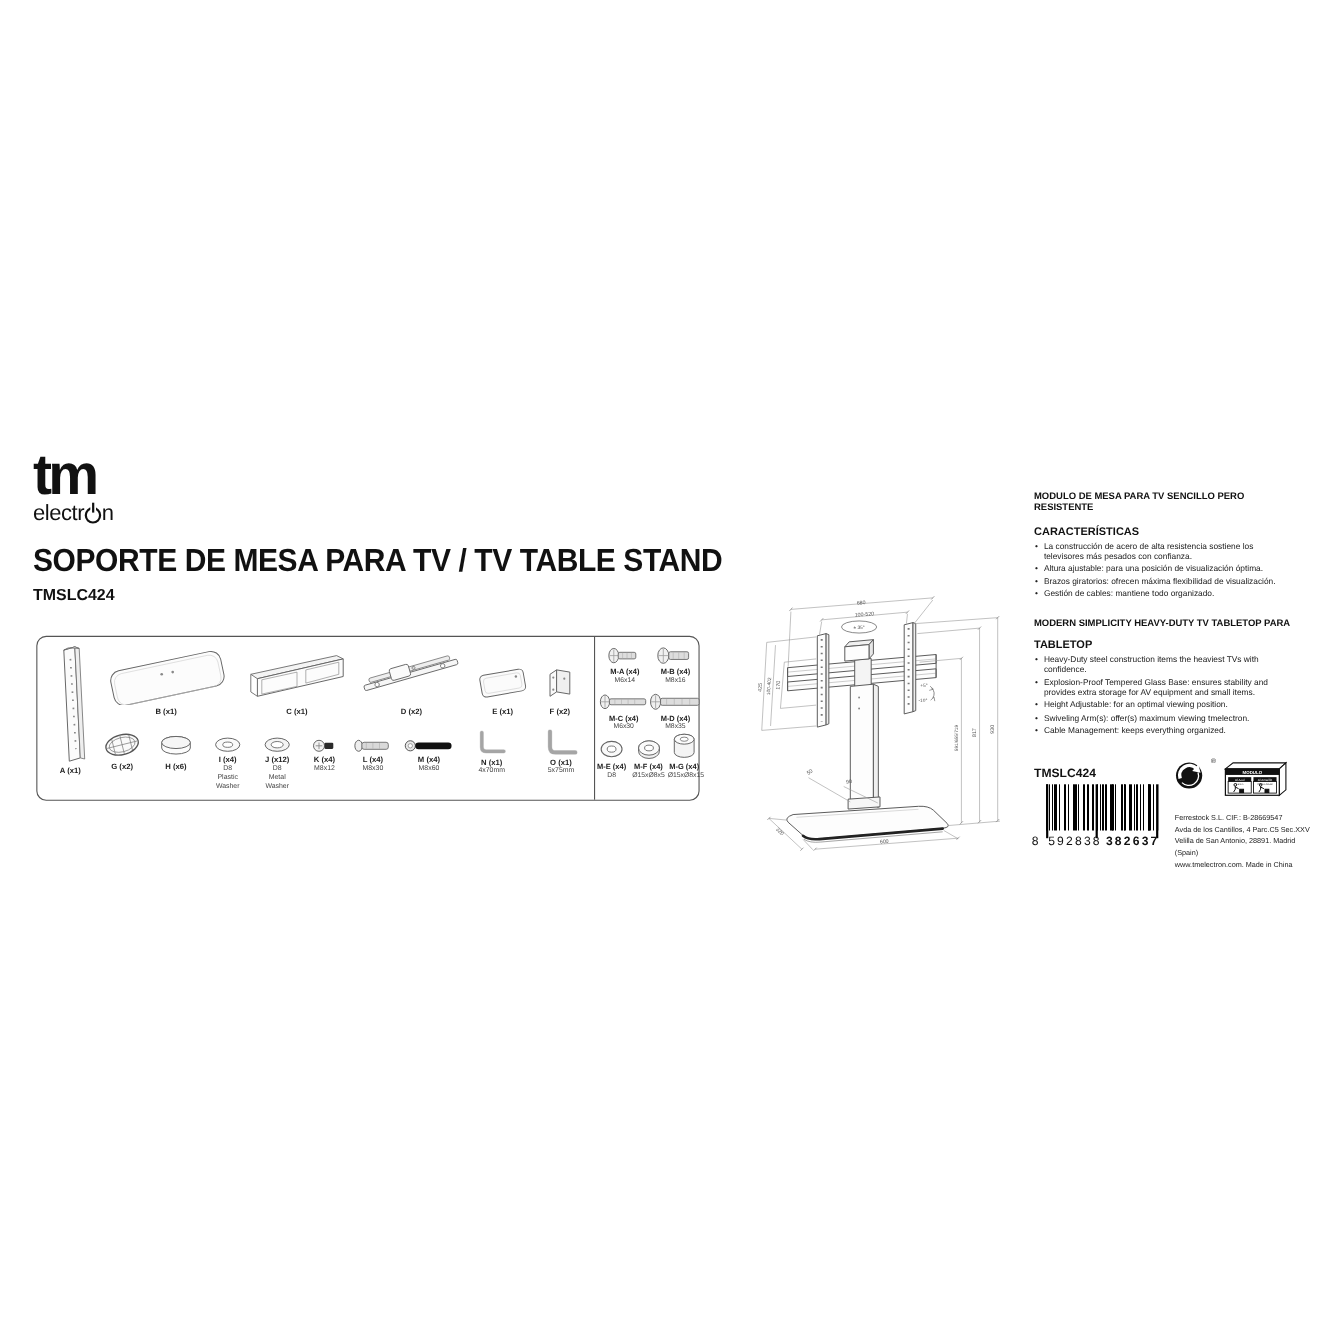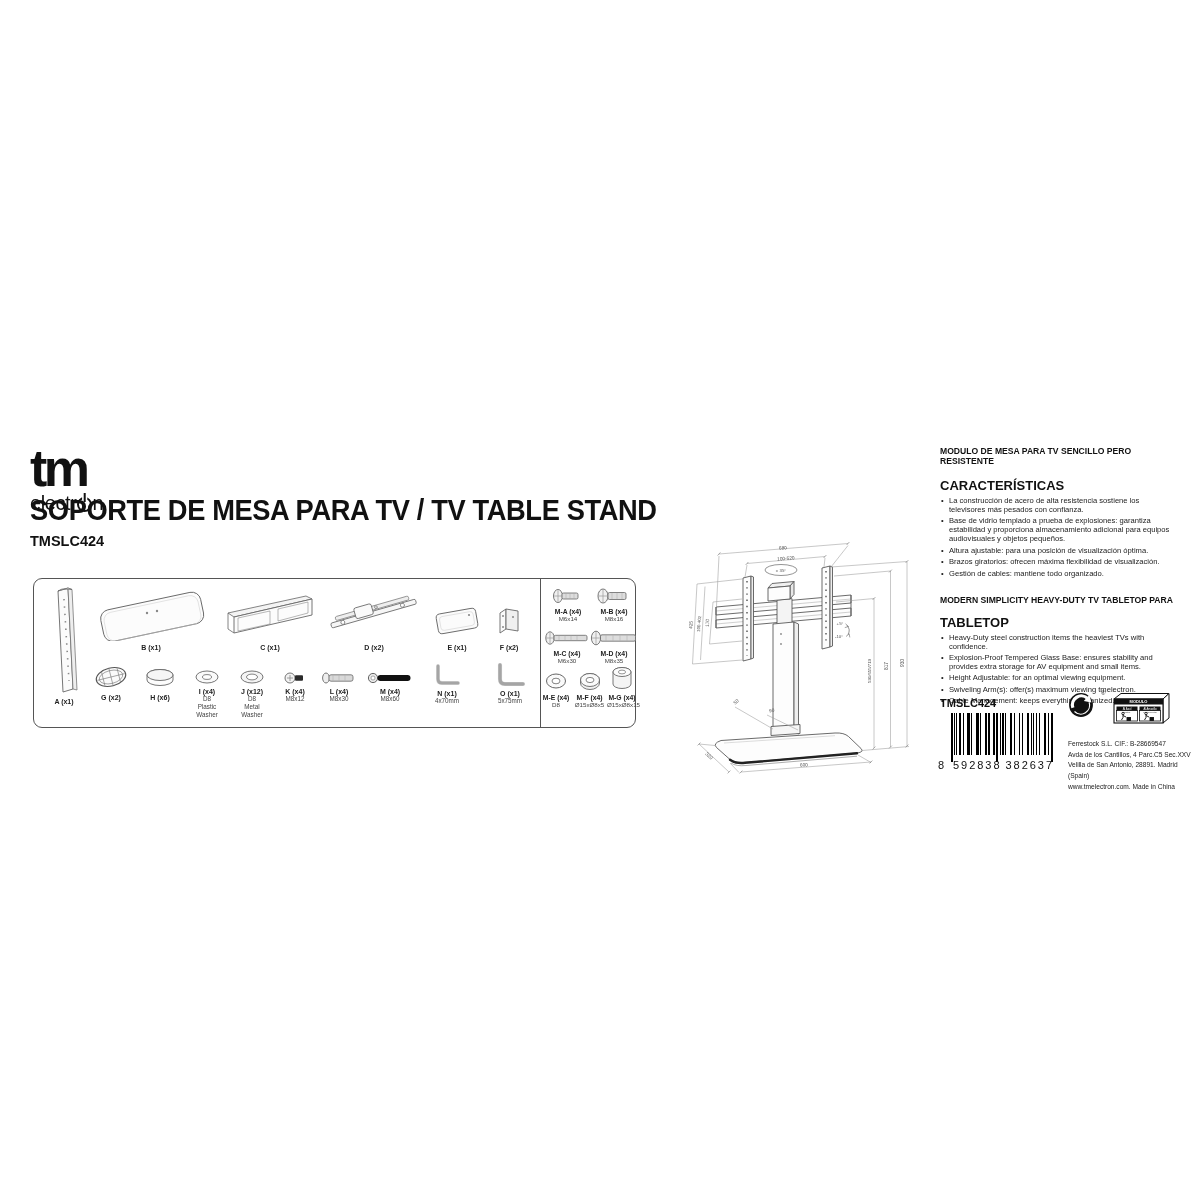--- a/index.html
+++ b/index.html
@@ -1,21 +1,21 @@
 <!DOCTYPE html>
 <html><head>
 <meta charset="utf-8">
 <style>
   html,body{margin:0;padding:0;background:#fff;}
   .canvas{position:relative;width:1200px;height:1200px;background:#fff;overflow:hidden;
           font-family:"Liberation Sans",sans-serif;color:#1a1a1a;}
   .abs{position:absolute;}
 
   
-  #logo{left:30px;top:410px;margin-top:36px;}
+  #logo{left:30px;top:410px;}
   .logo-main{font-size:52px;font-weight:900;letter-spacing:-3.5px;line-height:0.85;color:#111;}
   .logo-sub{font-size:20px;font-weight:500;letter-spacing:-0.4px;color:#111;display:flex;align-items:center;margin-top:2px;}
   .power-o{display:inline-block;width:11px;height:11px;border:2.4px solid #111;border-radius:50%;position:relative;margin:0 0.5px;top:1px;}
   .power-o::before{content:"";position:absolute;left:50%;top:-6px;transform:translateX(-50%);
     width:2.6px;height:9px;background:#111;box-shadow:0 0 0 1.6px #fff;}
 
   
   #title{left:30px;top:494px;font-size:29px;font-weight:800;letter-spacing:-0.4px;white-space:nowrap;
          transform:scaleX(0.94);transform-origin:left top;color:#111;}
   #title .t-en{font-weight:700;}
@@ -27,38 +27,38 @@
   .part .glyph,.hw .glyph{display:flex;justify-content:center;align-items:flex-end;}
   .plabel{font-size:7px;font-weight:700;color:#222;margin-top:3px;white-space:nowrap;}
   .psub{font-size:6.3px;color:#444;line-height:1.3;white-space:nowrap;}
   .hwlabel{font-size:6.8px;font-weight:700;color:#222;margin-top:3px;white-space:nowrap;}
   .hwspec{font-size:6.2px;color:#444;white-space:nowrap;}
   .hw-divider{position:absolute;left:506px;top:0;bottom:0;border-left:1.3px solid #555;}
 
   
   #info{left:940px;top:446px;width:234px;}
   .ihead{font-size:8.6px;font-weight:700;margin:0 0 12px 0;color:#111;}
-  .ftitle{font-size:13px;font-weight:700;margin:0 0 4px 0;color:#111;}
+  .ftitle{font-size:10px;font-weight:700;margin:0 0 4px 0;color:#111;}
   .feat{margin:0 0 16px 0;padding:0;list-style:none;font-size:7.6px;line-height:1.18;color:#222;}
   .feat li{position:relative;padding-left:9px;margin-bottom:2.5px;}
   .feat li::before{content:"\2022";position:absolute;left:1px;}
 
   
   #bottom-model{left:940px;top:697px;font-size:11px;font-weight:700;color:#111;}
   #barcode{left:938px;top:713px;width:118px;height:58px;}
   #barcode .bars{position:absolute;left:13px;right:3px;top:0;height:42px;
     background-image:
       repeating-linear-gradient(90deg,#000 0 1.5px,transparent 1.5px 3px,#000 3px 4px,transparent 4px 7.5px,#000 7.5px 10px,transparent 10px 12px,#000 12px 13px,transparent 13px 17px),
       repeating-linear-gradient(90deg,transparent 0 5px,#000 5px 6.3px,transparent 6.3px 11px);}
   #barcode .guard{position:absolute;top:0;width:2px;height:49px;background:#000;}
   #barcode .g1{left:13px;} #barcode .g2{left:58px;} #barcode .g3{right:3px;}
   #barcode .digits{position:absolute;bottom:0;left:0;right:0;display:flex;font-size:11px;color:#111;}
   #barcode .digits .lead{width:13px;}
   #barcode .digits .grp1{flex:1;text-align:center;letter-spacing:2px;}
-  #barcode .digits .grp2{flex:1;text-align:center;letter-spacing:2px;}
+  #barcode .digits .grp2{flex:1;text-align:center;letter-spacing:2px;font-weight:bold;}
 
   
   #eco{left:1068px;top:692px;display:flex;align-items:flex-start;gap:7px;}
   .reg{font-size:6px;position:relative;top:-2px;color:#111;}
   #address{left:1068px;top:739px;font-size:6.6px;line-height:1.62;color:#222;}
 
   svg text{font-family:"Liberation Sans",sans-serif;}
 </style>
 </head>
 <body>
@@ -485,31 +485,30 @@
       <text x="20" y="234" transform="rotate(43 20 234)">320</text>
       <text x="116" y="243.5" transform="rotate(-4.5 116 243.5)">600</text>
     </g>
   </svg>
 
   <div class="abs" id="info">
     <h4 class="ihead">MODULO DE MESA PARA TV SENCILLO PERO RESISTENTE</h4>
     <h4 class="ftitle">CARACTERÍSTICAS</h4>
     <ul class="feat">
       <li>La construcción de acero de alta resistencia sostiene los televisores más pesados con confianza.</li>
-      <li>Base de vidrio templado a prueba de explosiones: garantiza estabilidad y proporciona almacenamiento adicional para equipos audiovisuales y objetos pequeños.</li>
       <li>Altura ajustable: para una posición de visualización óptima.</li>
       <li>Brazos giratorios: ofrecen máxima flexibilidad de visualización.</li>
       <li>Gestión de cables: mantiene todo organizado.</li>
     </ul>
     <h4 class="ihead" style="margin-bottom:10px">MODERN SIMPLICITY HEAVY-DUTY TV TABLETOP PARA</h4>
     <h4 class="ftitle">TABLETOP</h4>
     <ul class="feat">
       <li>Heavy-Duty steel construction items the heaviest TVs with confidence.</li>
       <li>Explosion-Proof Tempered Glass Base: ensures stability and provides extra storage for AV equipment and small items.</li>
-      <li>Height Adjustable: for an optimal viewing equipment.</li>
+      <li>Height Adjustable: for an optimal viewing position.</li>
       <li>Swiveling Arm(s): offer(s) maximum viewing tmelectron.</li>
       <li>Cable Management: keeps everything organized.</li>
     </ul>
   </div>
 
   <div class="abs" id="bottom-model">TMSLC424</div>
   <div class="abs" id="barcode">
     <div class="bars"></div>
     <div class="guard g1"></div>
     <div class="guard g2"></div>

